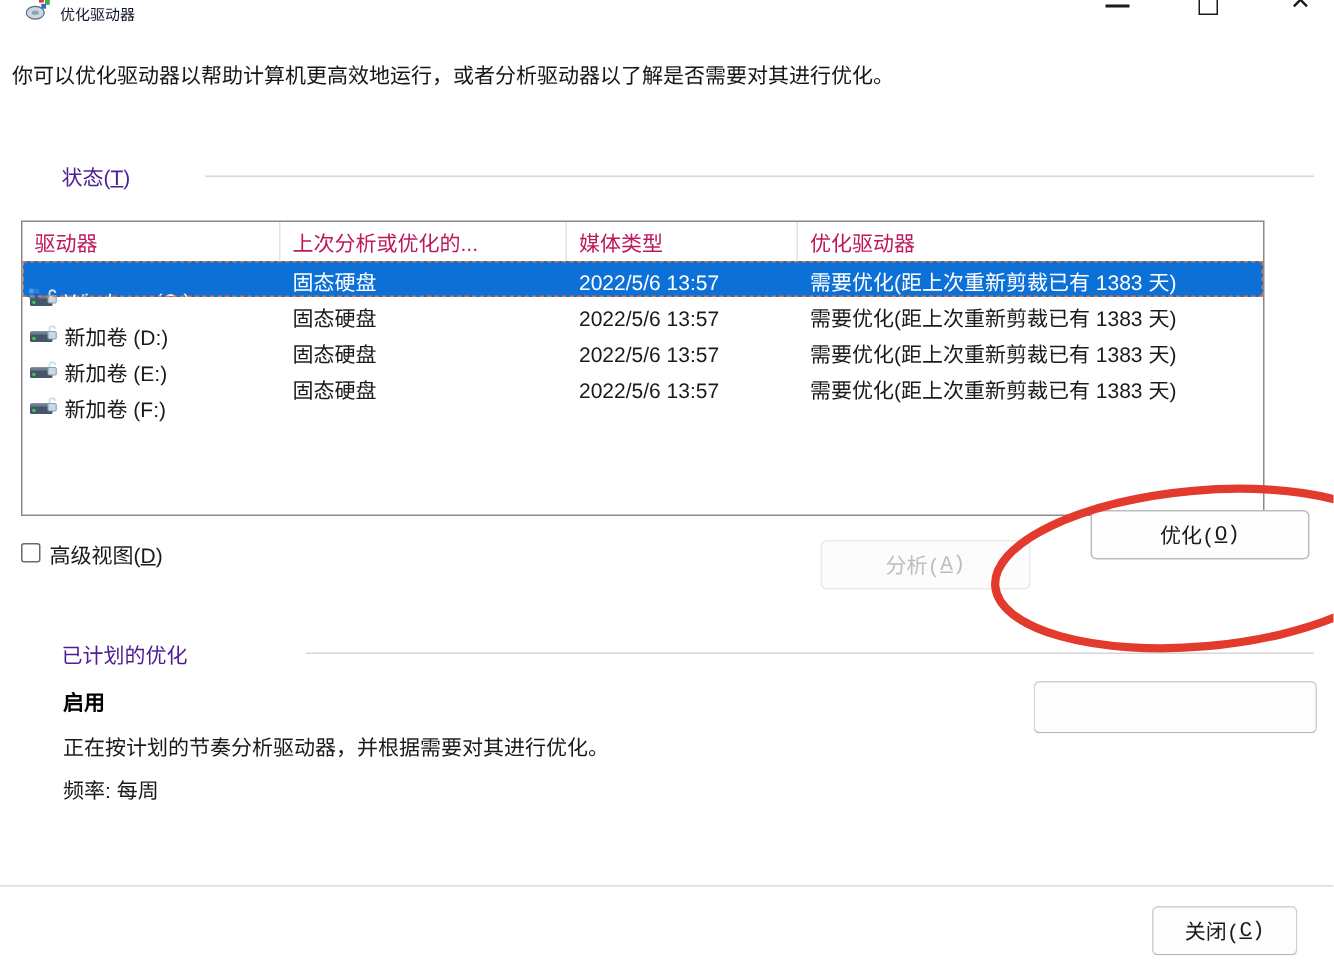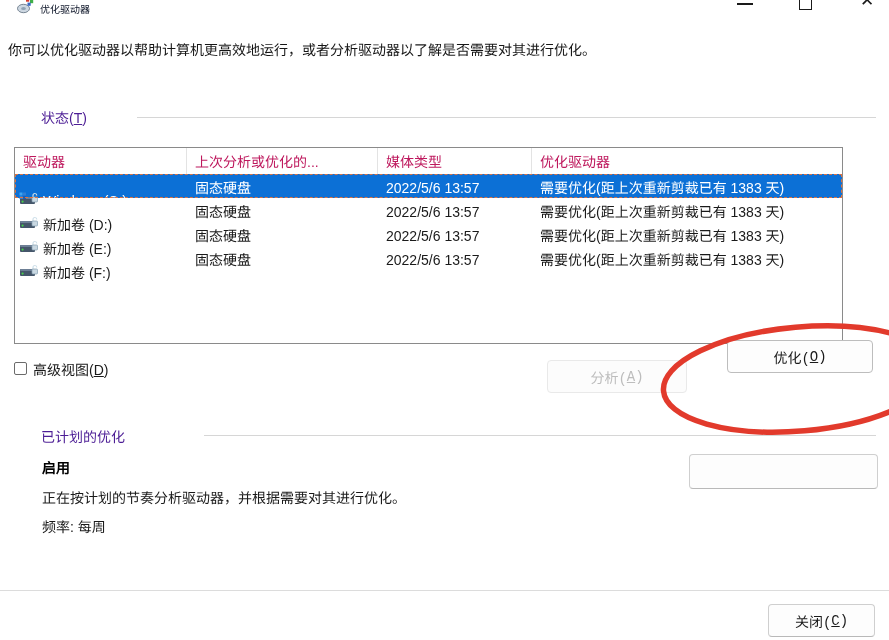--- a/index.html
+++ b/index.html
@@ -60,21 +60,21 @@
     font-size:14px;color:#1a1a1a;
     background:#fdfdfd;border:1px solid #cfcfcf;border-bottom-color:#b9b9b9;
     border-radius:4px;box-sizing:border-box;
     font-family:Liberation Mono, monospace;
     cursor:default;
   }
   .btn:disabled,.btn.disabled{background:#fcfcfc;border-color:#e9e9e9;color:#bdbdbd;}
   .analyze-btn{left:547px;top:360px;width:140px;height:33px;}
   .optimize-btn{left:727px;top:340px;width:146px;height:33px;border-color:#bdbdbd;}
   .settings-btn{left:689px;top:454px;width:189px;height:35px;}
-  .close-dlg-btn{left:768px;top:604px;width:107px;height:33px;}
+  .close-dlg-btn{left:768px;top:604px;width:97px;height:33px;}
 
   
   .sched-state{left:42px;top:457px;font-size:14px;font-weight:bold;color:#000;}
   .sched-desc{left:42px;top:487px;font-size:14px;}
   .sched-freq{left:42px;top:516px;font-size:14px;}
 
   
   .footer-line{left:0;top:590px;width:889px;height:1px;background:#dcdcdc;}
 
   

